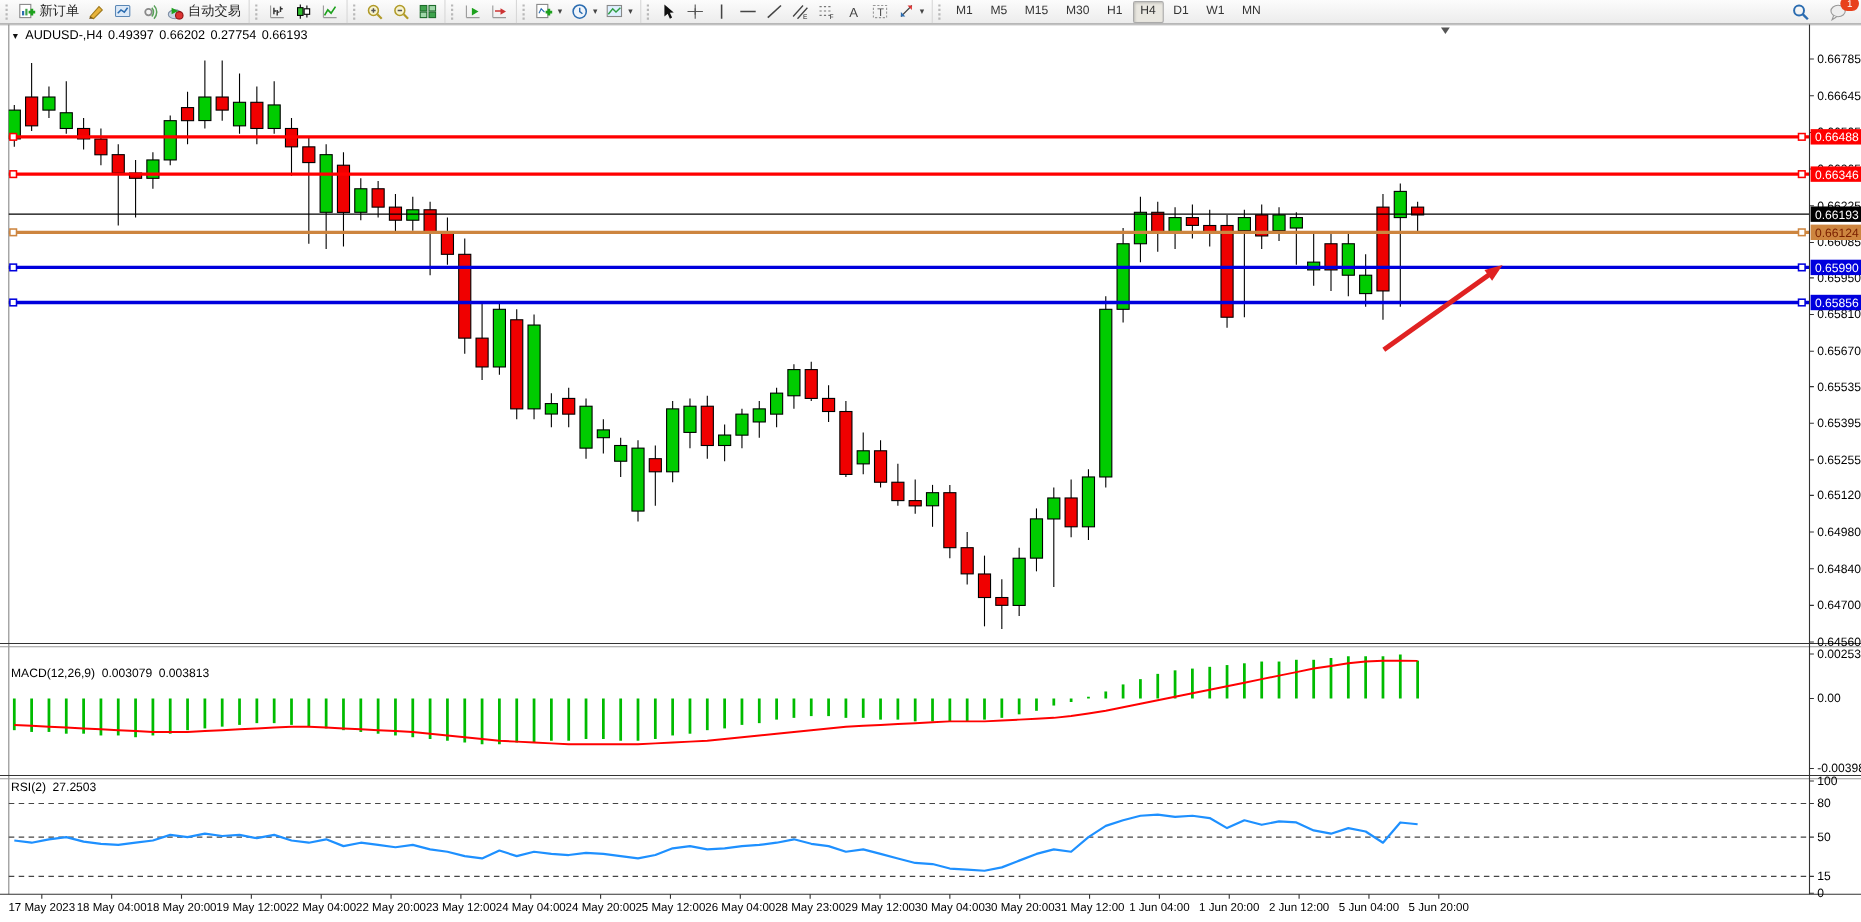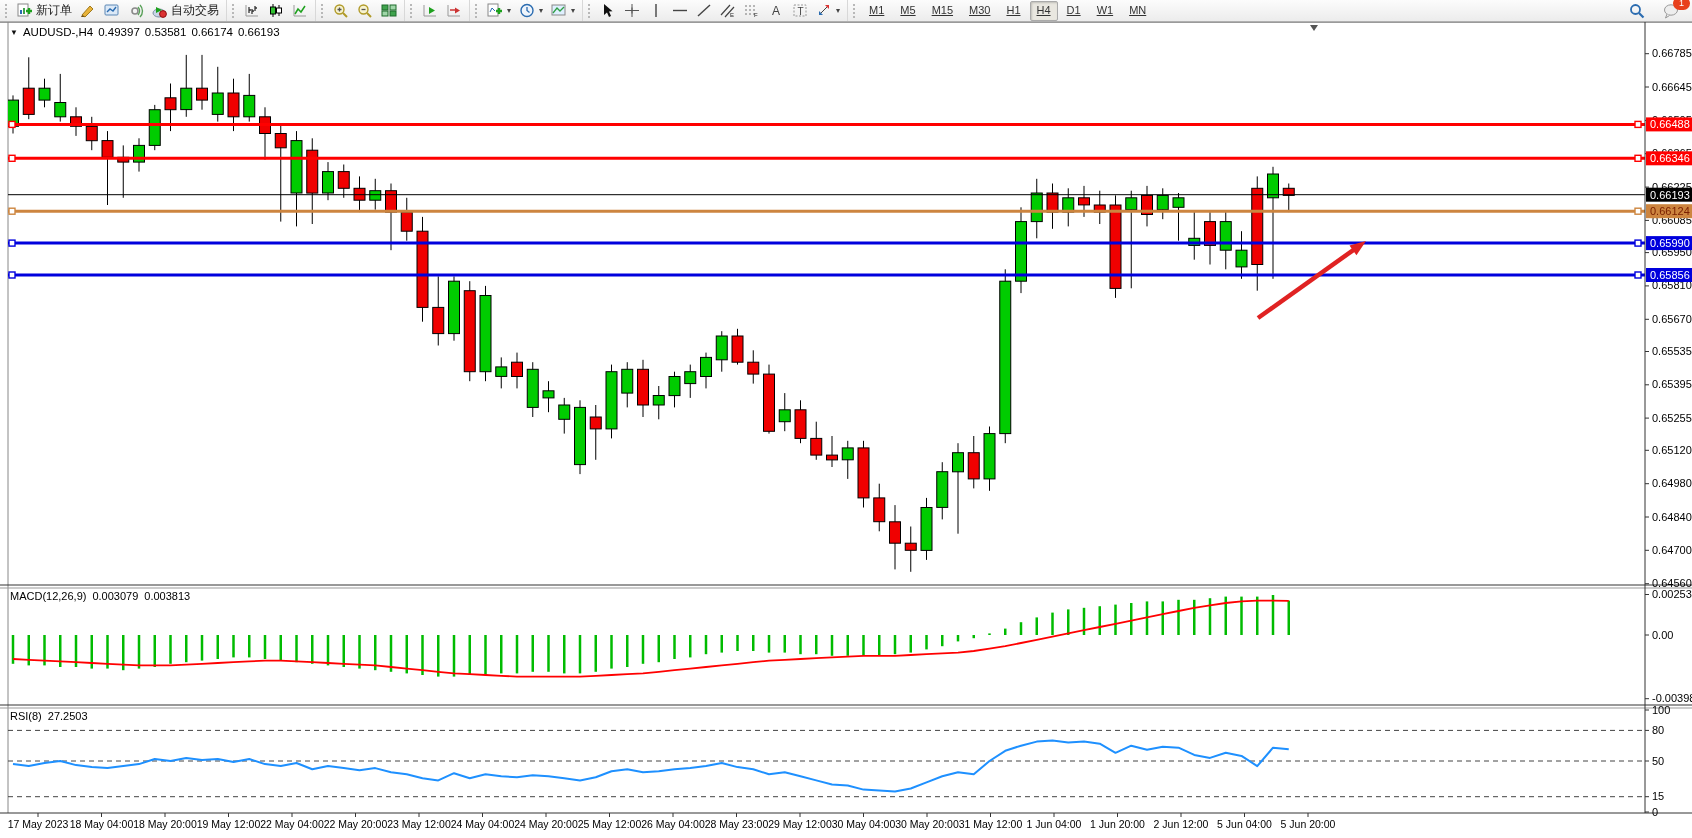--- a/index.html
+++ b/index.html
@@ -7,21 +7,21 @@
   .app{position:relative;width:1692px;height:838px;background:#fff;}
   
   .toolbar{position:absolute;left:0;top:0;width:1692px;height:21px;background:linear-gradient(#fcfcfc,#ececec);border-bottom:1px solid #b0b0b0;display:flex;align-items:center;z-index:5;}
   .tb-group{display:flex;align-items:center;height:21px;padding:0 3px;border-left:1px solid #d8d8d8;position:relative;}
   .tb-group:first-child{border-left:none;}
   .tb-grip{width:4px;height:14px;margin:0 2px;border-left:2px dotted #b8b8b8;}
   .tb-btn{display:flex;align-items:center;gap:3px;height:18px;padding:0 3px;border:1px solid transparent;border-radius:2px;cursor:default;}
   .tb-btn svg{display:block;}
   .tb-label{font-size:12px;color:#222;white-space:nowrap;}
   .tb-caret{font-size:8px;color:#444;margin-left:1px;}
-  .tf-btn{font-size:11px;color:#333;padding:1px 6px;height:16px;line-height:15px;border:1px solid transparent;margin:0 1px;text-decoration:underline;}
+  .tf-btn{font-size:11px;color:#333;padding:1px 6px;height:16px;line-height:15px;border:1px solid transparent;margin:0 1px;}
   .tf-btn.active{background:#e9e7e0;border:1px solid #aaa;box-shadow:inset 1px 1px 2px rgba(0,0,0,.18);}
   .tb-right{margin-left:auto;display:flex;align-items:center;padding-right:8px;gap:10px;}
   .badge-wrap{position:relative;}
   .chat-badge{position:absolute;top:-5px;right:-7px;background:#e8401c;color:#fff;border-radius:8px;min-width:13px;height:13px;font-size:9px;line-height:13px;text-align:center;padding:0 2px;}
   
   .chart-window{position:absolute;left:0;top:22px;width:1692px;height:816px;background:#fff;}
   .chart-title{position:absolute;left:10px;top:4px;font-size:11.5px;color:#000;z-index:4;display:flex;gap:5px;align-items:center;}
   .chart-title .collapse{font-size:8px;color:#111;}
   .panel-label{position:absolute;left:10px;font-size:11px;color:#000;z-index:4;display:flex;gap:6px;}
   svg text{font-family:"Liberation Sans",sans-serif;}
@@ -716,29 +716,29 @@
           <text x="1244.5" y="806">5 Jun 04:00</text>
           <line x1="1308" y1="791" x2="1308" y2="795" stroke="#333"></line>
           <text x="1308" y="806">5 Jun 20:00</text>
         </g>
       </svg>
 
     <div class="chart-title">
       <span class="collapse">▼</span>
       <span>AUDUSD-,H4</span>
       <span>0.49397</span>
-      <span>0.53581</span>
-      <span>0.66174</span>
+      <span>0.66202</span>
+      <span>0.27754</span>
       <span>0.66193</span>
     </div>
 
-    <div class="panel-label" style="top:568px;">
+    <div class="panel-label" style="top:584px;">
       <span>MACD(12,26,9)</span>
       <span>0.003079</span>
       <span>0.003813</span>
     </div>
 
     <div class="panel-label" style="top:688px;">
-      <span>RSI(8)</span>
+      <span>RSI(2)</span>
       <span>27.2503</span>
     </div>
   </div>
 </div>
 
 </body></html>

